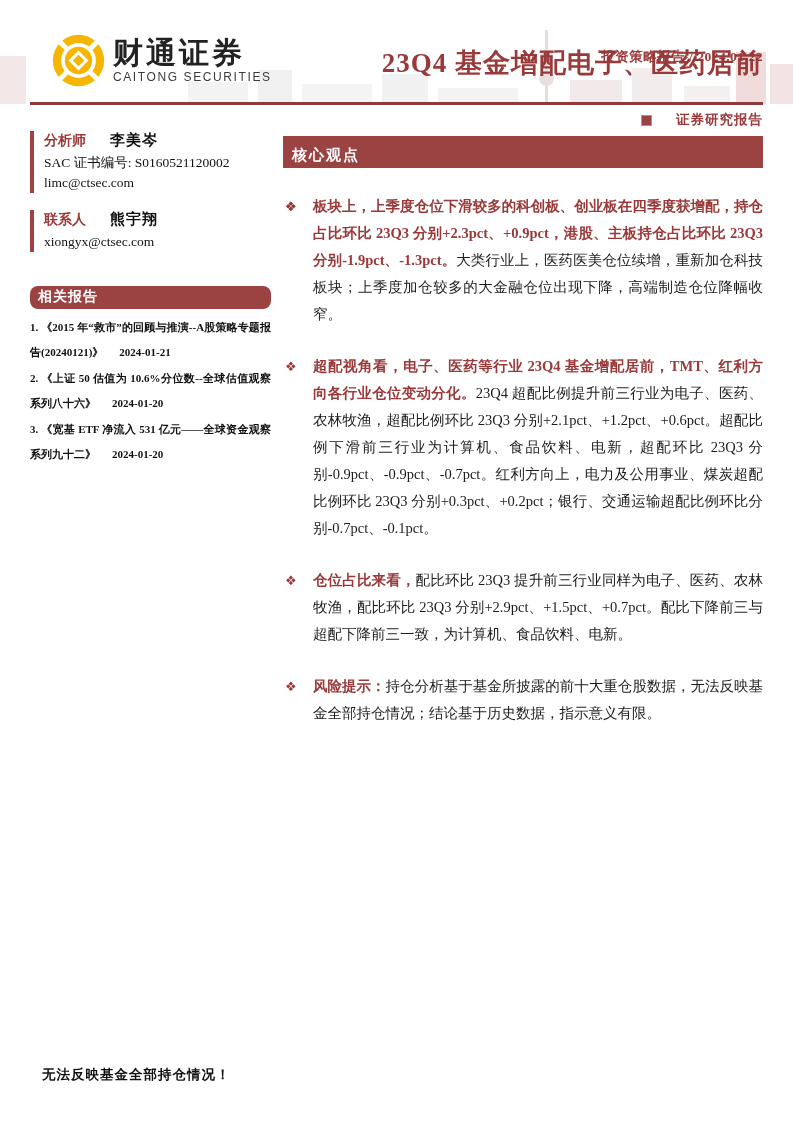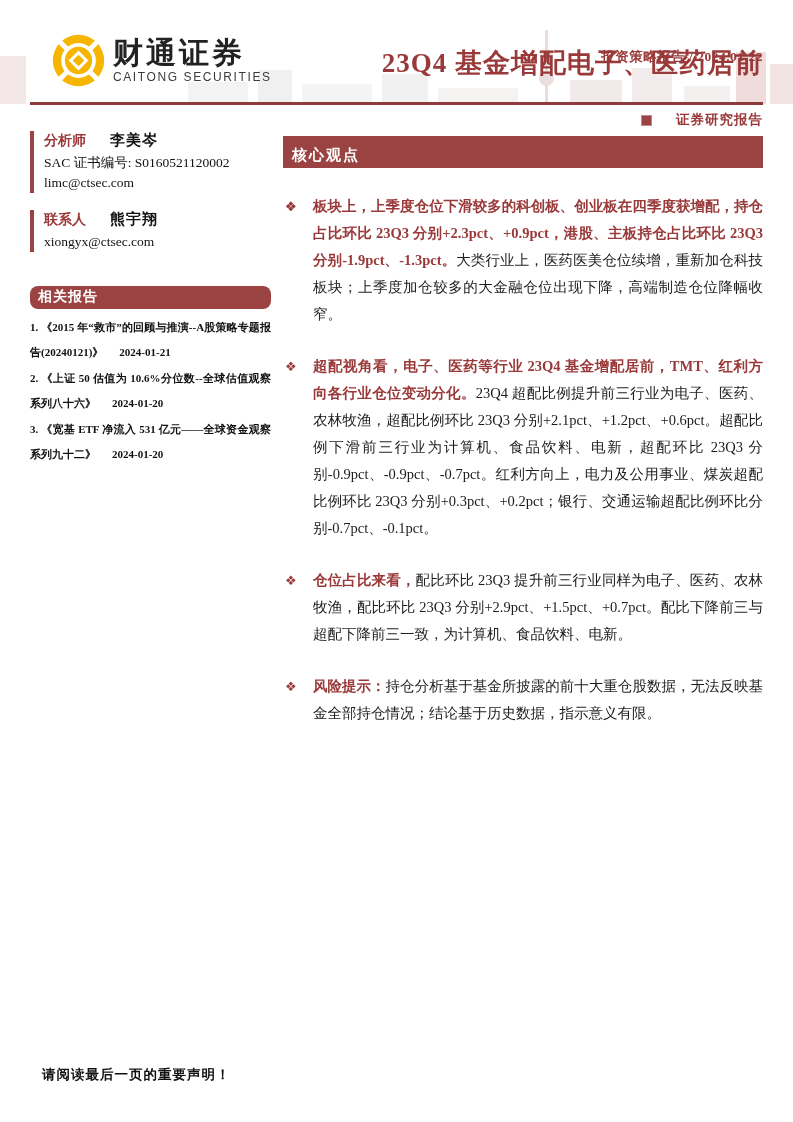--- a/index.html
+++ b/index.html
@@ -149,15 +149,15 @@
         <span class="marker">❖</span><span class="b">仓位占比来看，</span><span class="n">配比环比 23Q3 提升前三行业同样为电子、医药、农林牧渔，配比环比 23Q3 分别+2.9pct、+1.5pct、+0.7pct。配比下降前三与超配下降前三一致，为计算机、食品饮料、电新。</span>
       </div>
 
       <div class="bullet">
         <span class="marker">❖</span><span class="b">风险提示：</span><span class="n">持仓分析基于基金所披露的前十大重仓股数据，无法反映基金全部持仓情况；结论基于历史数据，指示意义有限。</span>
       </div>
 
     </div>
   </div>
 
-  <div class="footer-note">请阅读最后一页的重要声明！</div>
+  <div class="footer-note">无法反映基金全部持仓情况！</div>
 
 </div>
 
 </body></html>

